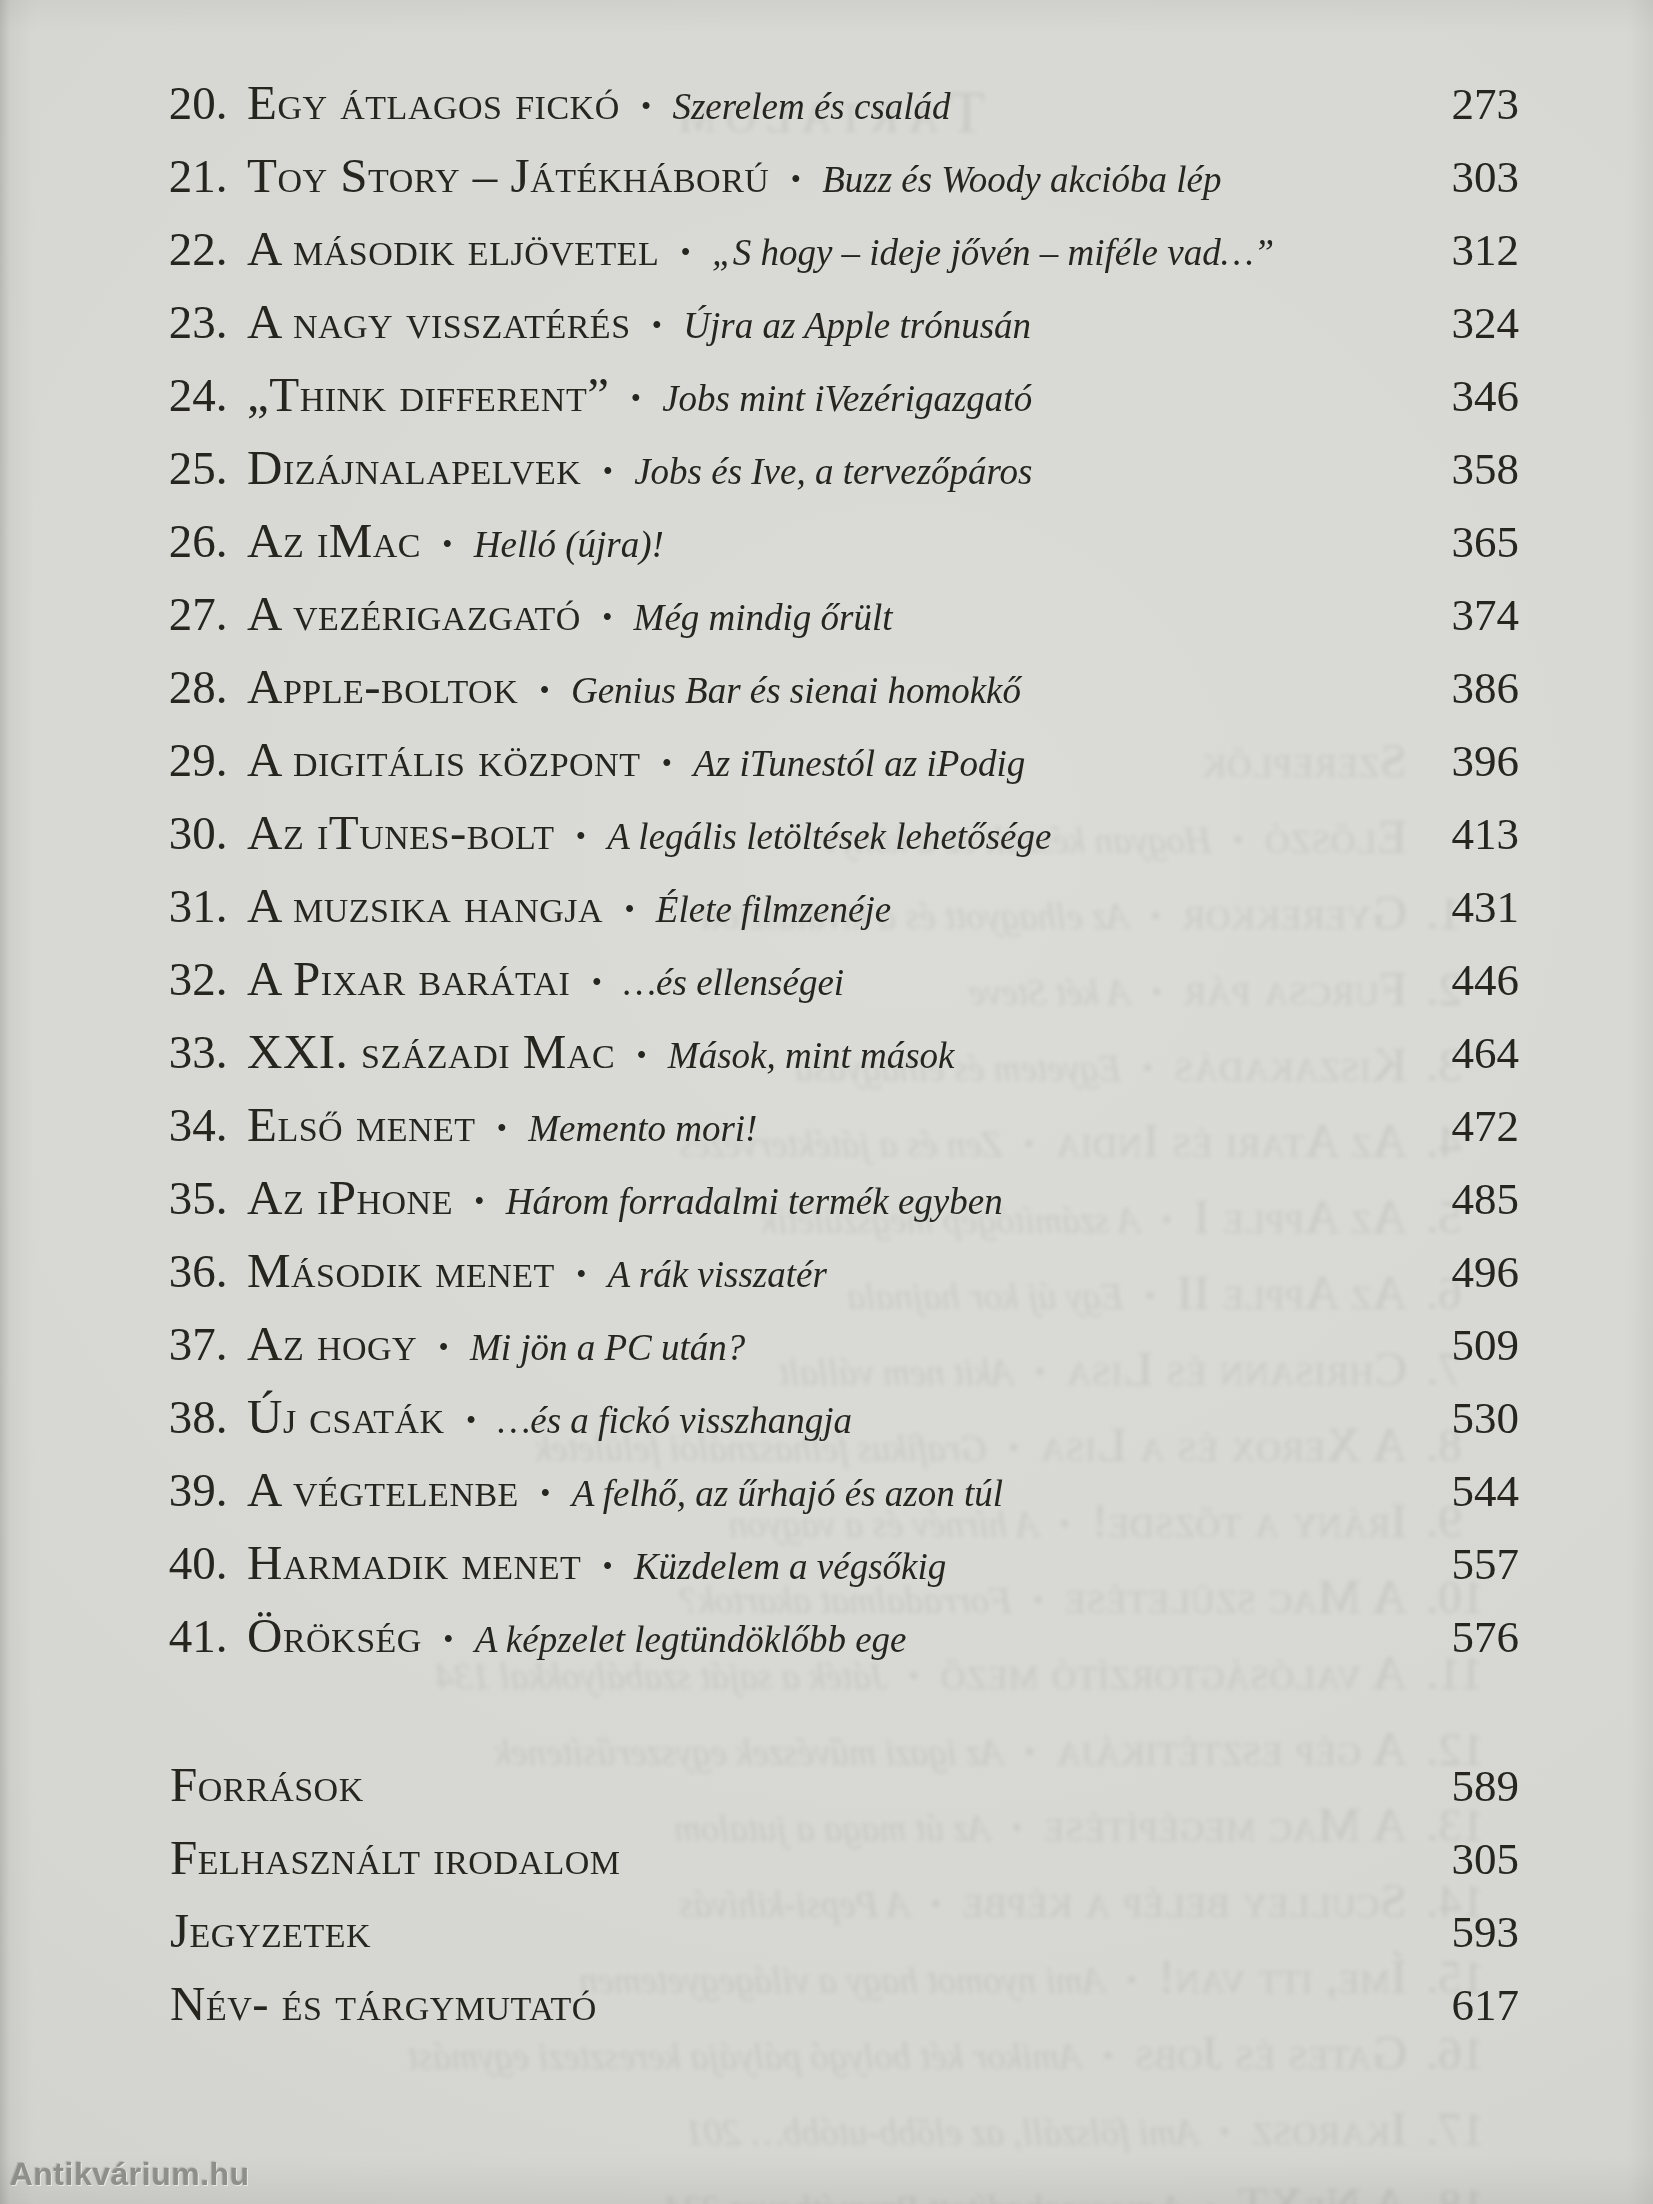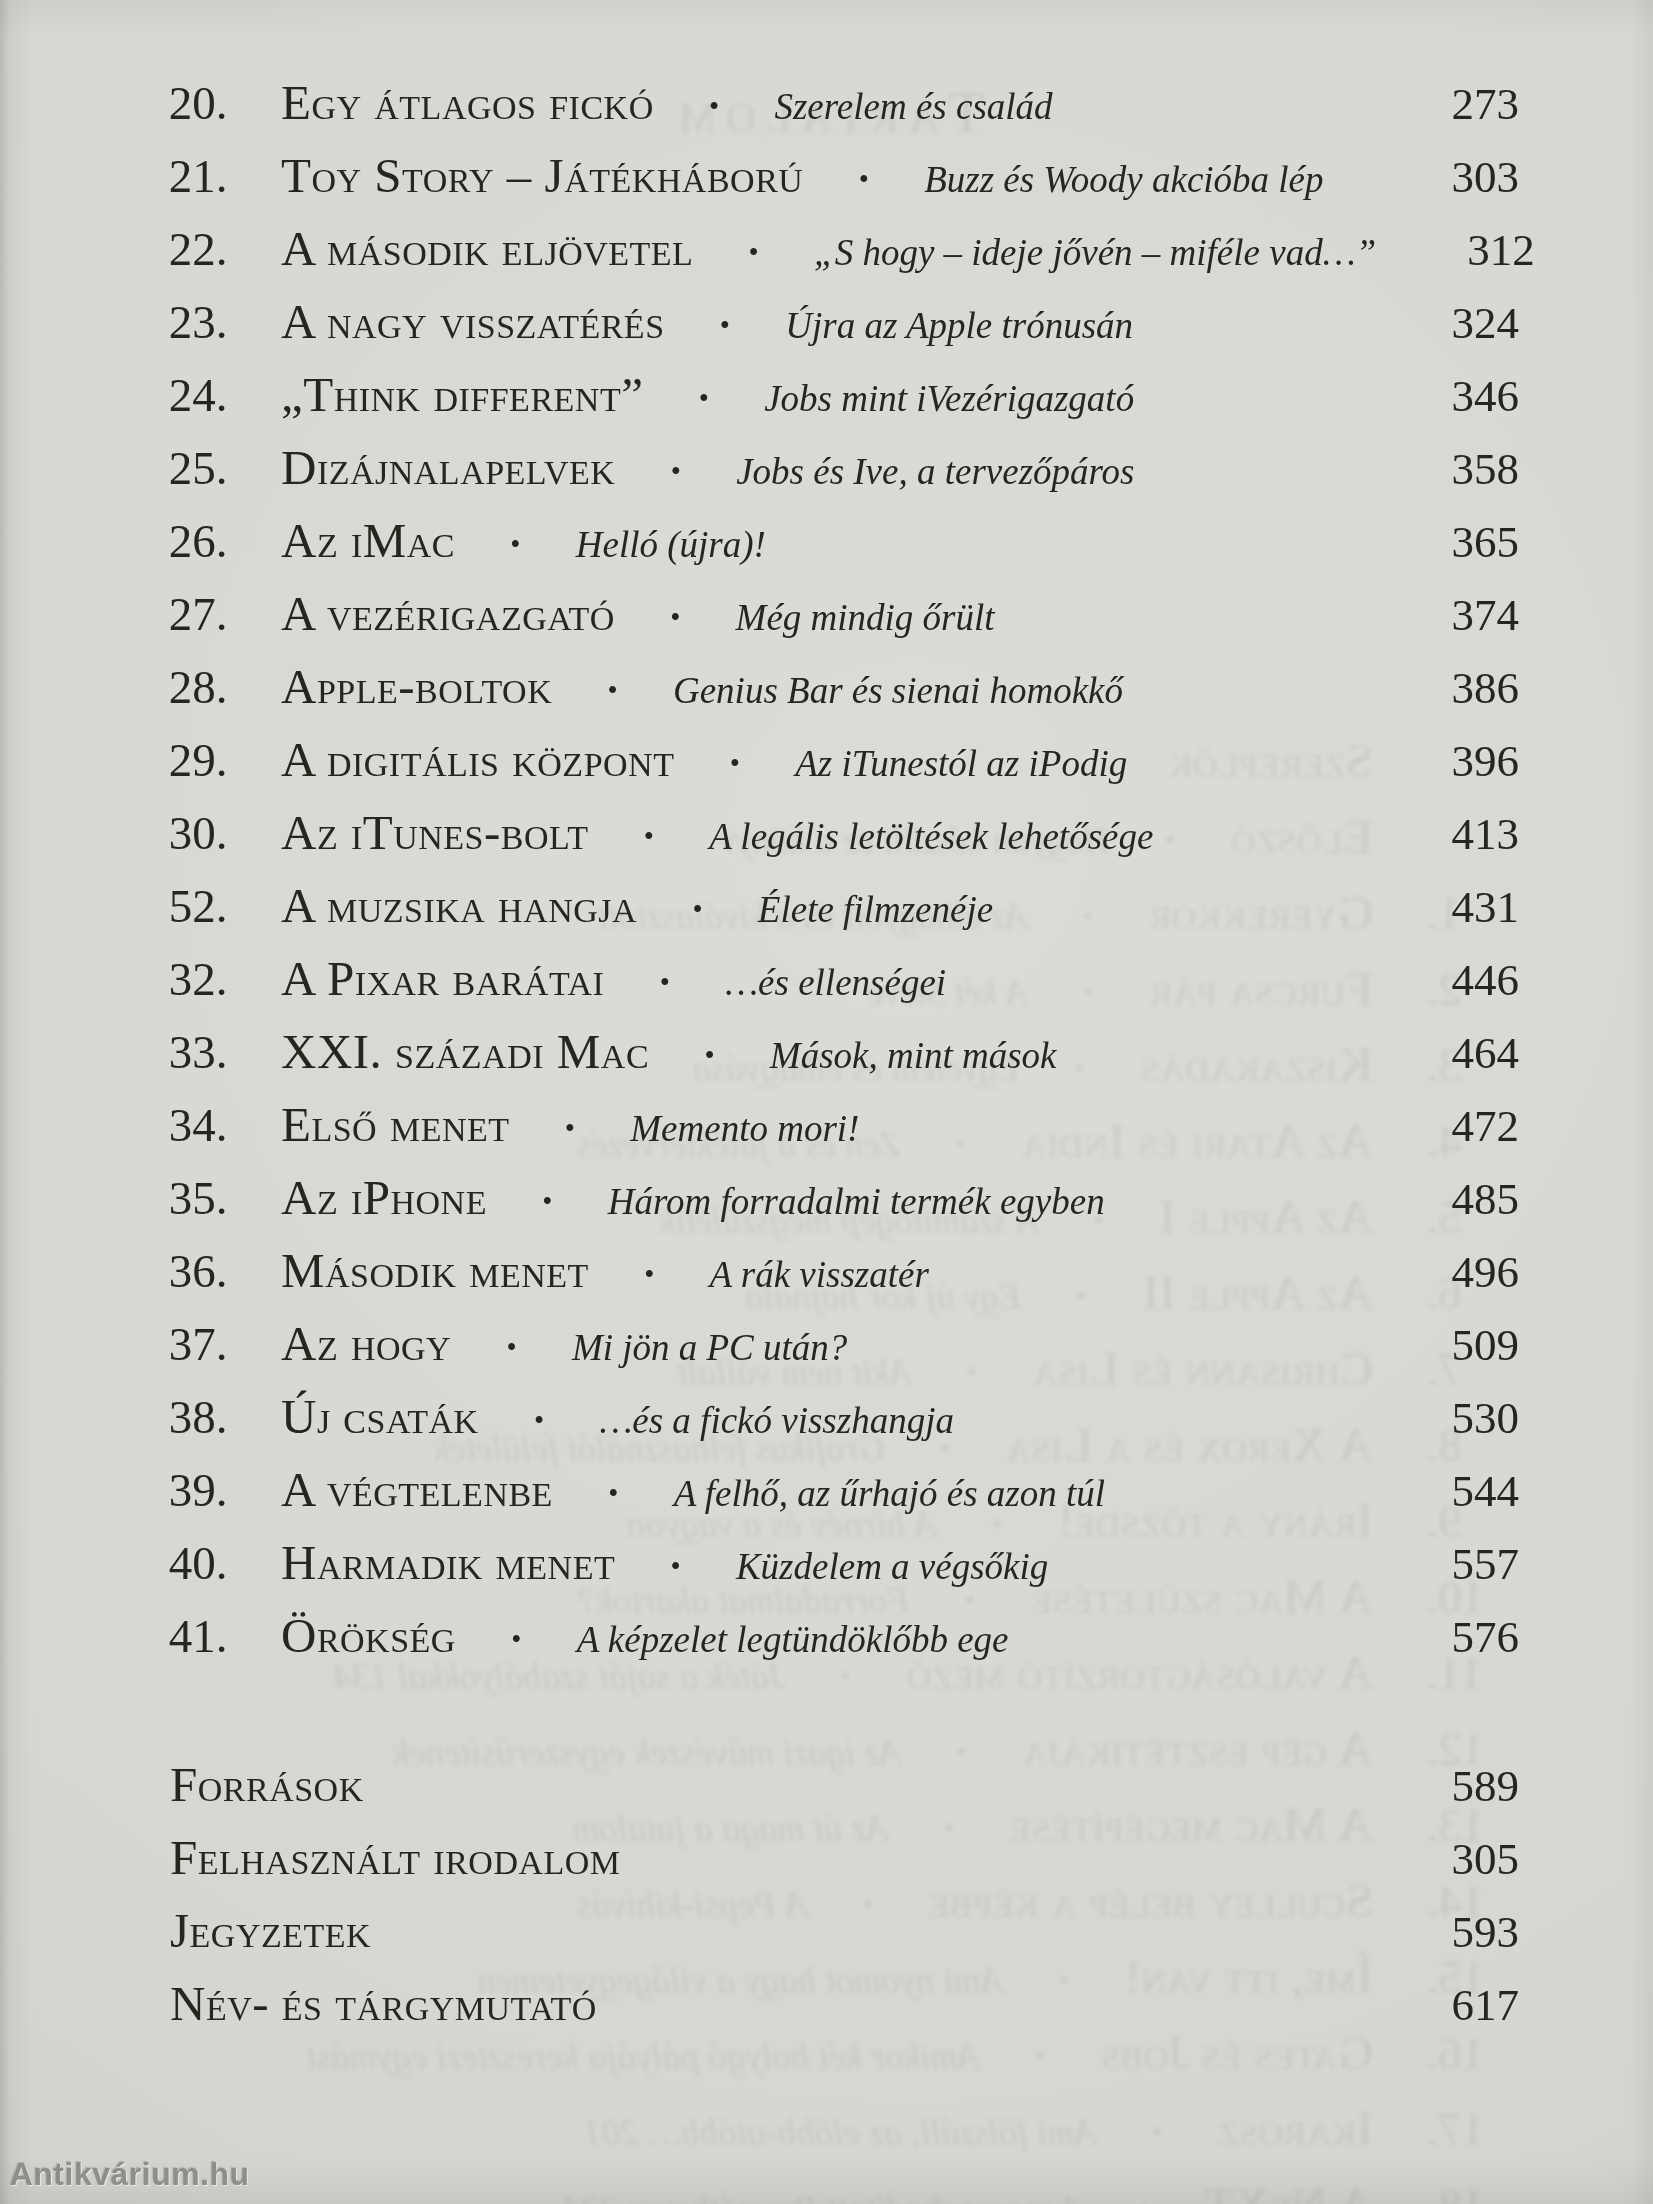--- a/index.html
+++ b/index.html
@@ -40,21 +40,20 @@
   .ghost .row{height:76px;line-height:76px;}
 
   
   .toc{
     position:absolute;top:66px;left:146px;right:135px;
   }
   .row{
     display:flex;align-items:baseline;
     height:73px;line-height:73px;
     white-space:nowrap;
-    gap:34px;
   }
   .num{
     flex:0 0 101px;width:101px;box-sizing:border-box;
     text-align:right;padding-right:19.4px;
     font-size:47px;
   }
   .title{
     font-variant:small-caps;
     font-size:49px;letter-spacing:0.5px;
   }
@@ -315,21 +314,21 @@
         </div>
         <div class="row">
           <span class="num">30.</span>
           <span class="title">Az iTunes-bolt</span>
           <span class="bullet">•</span>
           <span class="subtitle">A legális letöltések lehetősége</span>
           <span class="fill"></span>
           <span class="pagenum">413</span>
         </div>
         <div class="row">
-          <span class="num">52.</span>
+          <span class="num">31.</span>
           <span class="title">A muzsika hangja</span>
           <span class="bullet">•</span>
           <span class="subtitle">Élete filmzenéje</span>
           <span class="fill"></span>
           <span class="pagenum">431</span>
         </div>
         <div class="row">
           <span class="num">32.</span>
           <span class="title">A Pixar barátai</span>
           <span class="bullet">•</span>

